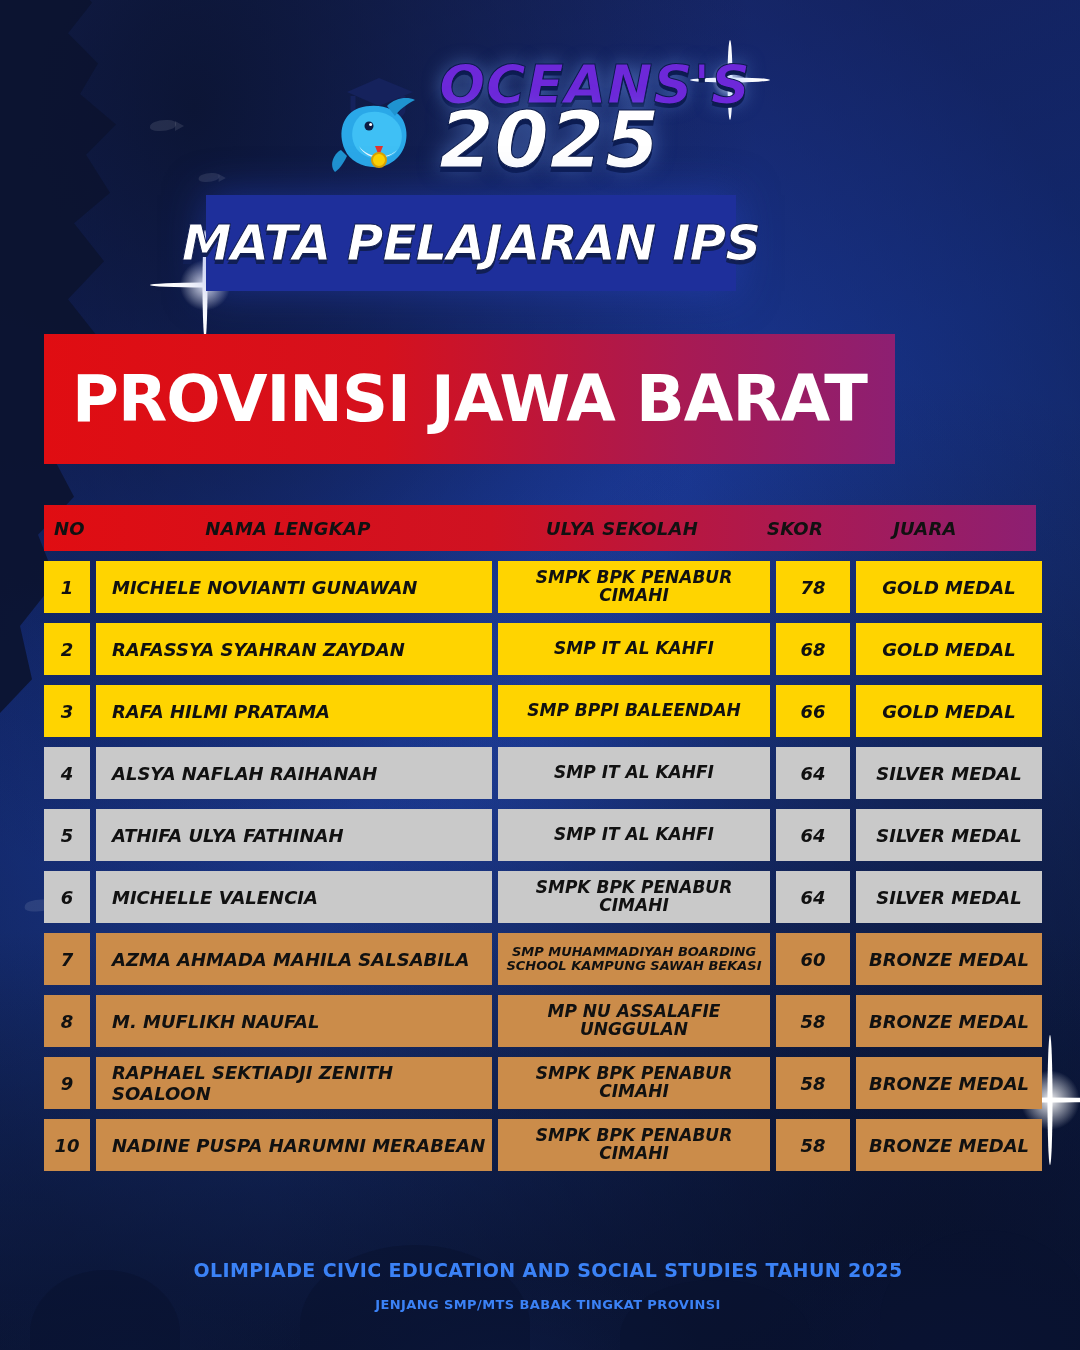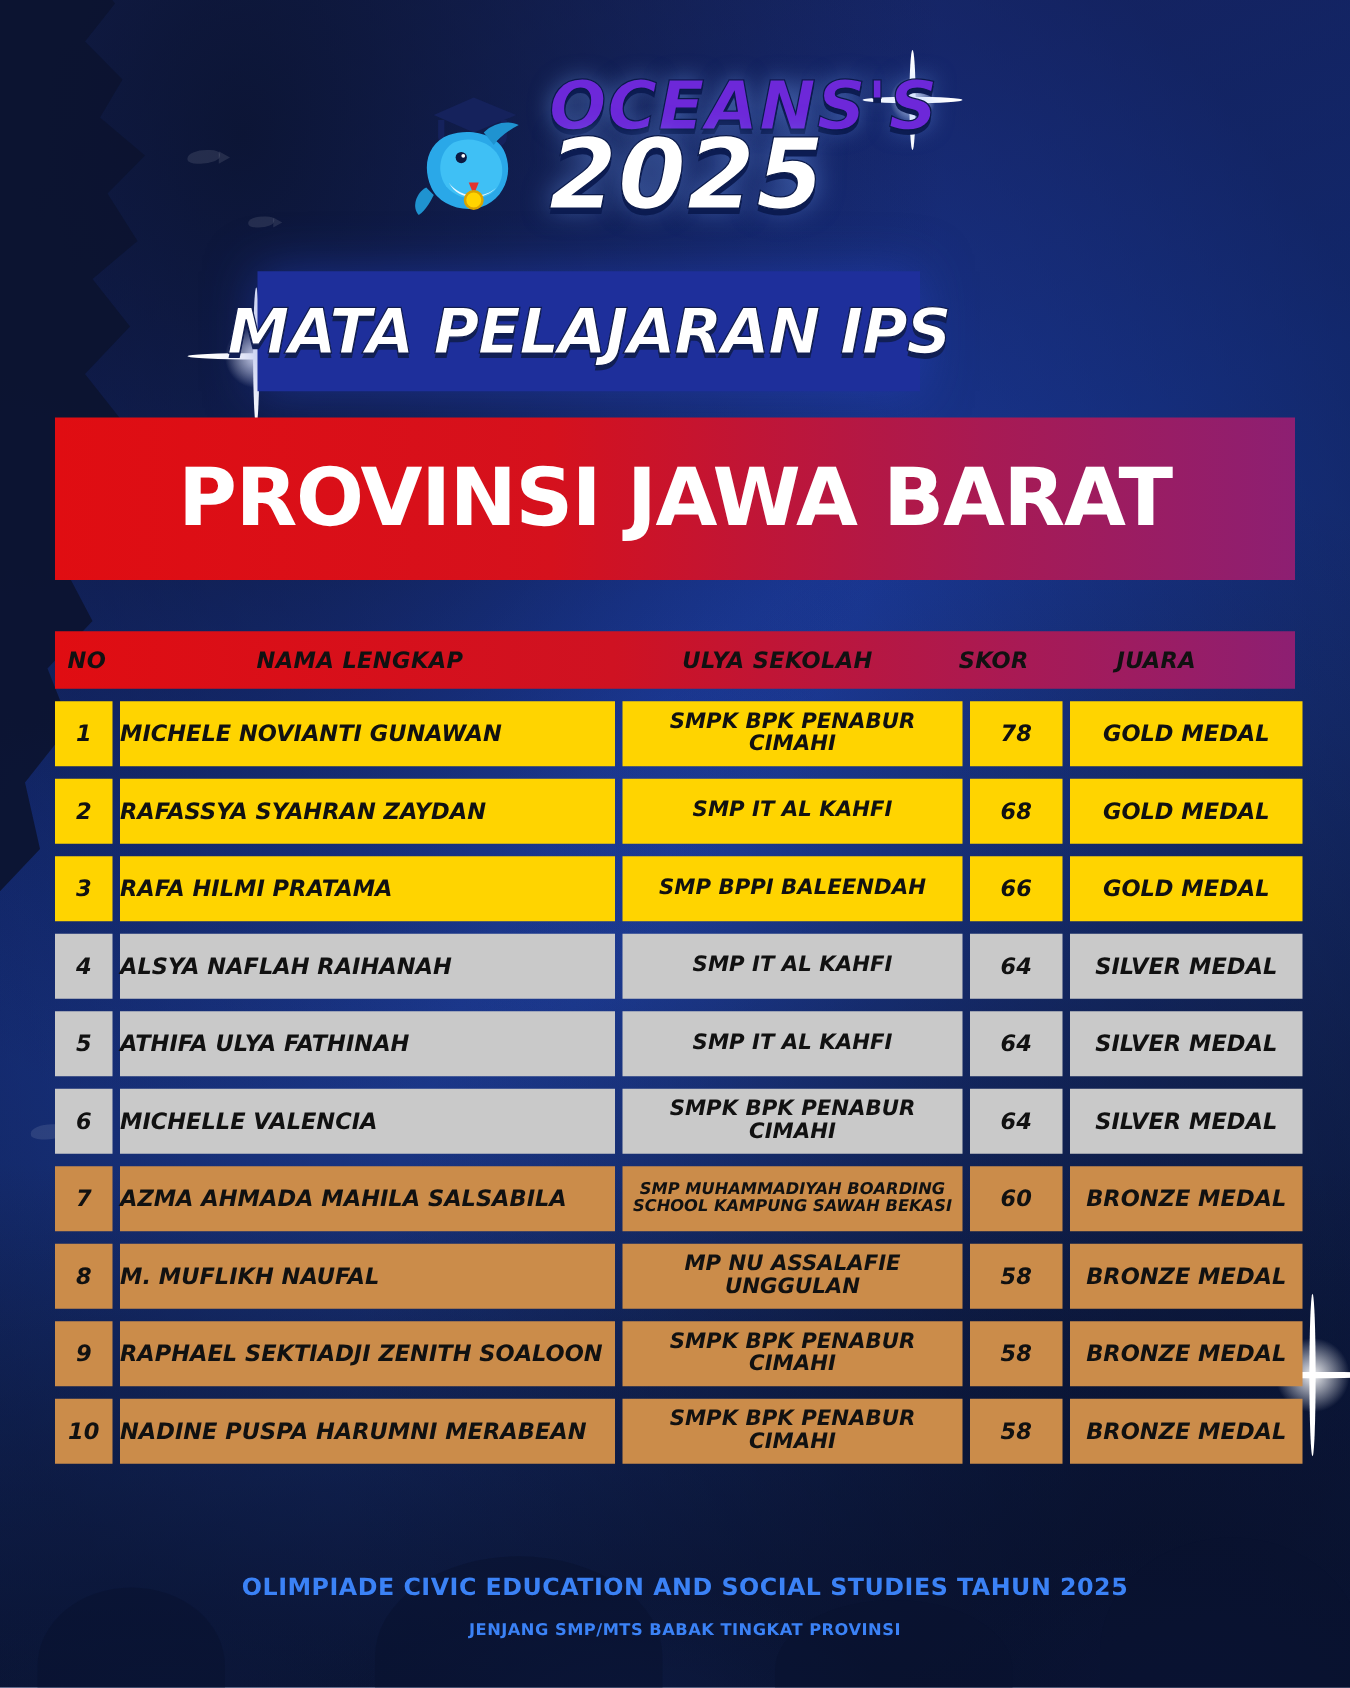--- a/index.html
+++ b/index.html
@@ -140,21 +140,21 @@
     color: #ffffff;
     -webkit-text-stroke: 1px #0b1a4a;
     text-shadow: 0 5px 0 #0c1c52, 0 0 22px rgba(120,170,255,.55);
     font-family: "DejaVu Sans", sans-serif;
     margin-top: 2px;
   }
 
   
   .subject-banner {
     position: absolute;
-    top: 217px;
+    top: 195px;
     left: 206px;
     width: 530px;
     height: 96px;
     background: #1e2f9b;
     box-shadow: 0 0 40px rgba(40,70,200,.5);
     display: flex;
     align-items: center;
     justify-content: center;
   }
   .subject-text {
@@ -167,21 +167,21 @@
     -webkit-text-stroke: 1px #101c4e;
     text-shadow: 0 4px 0 #111f55;
     white-space: nowrap;
   }
 
   
   .province-banner {
     position: absolute;
     top: 334px;
     left: 44px;
-    width: 992px;
+    width: 851px;
     height: 130px;
     background: linear-gradient(90deg, #e00d12 0%, #d5111d 40%, #a81a53 75%, #8d1f72 100%);
     display: flex;
     align-items: center;
     justify-content: center;
   }
   .province-text {
     font-family: "DejaVu Sans", sans-serif;
     font-size: 64px;
     font-weight: 900;
@@ -233,21 +233,21 @@
   .c-medal  { width: 186px; flex: 0 0 186px; }
 
   .thead .c-no { justify-content: flex-start; padding-left: 10px; }
   .thead .c-name,
   .thead .c-school,
   .thead .c-score,
   .thead .c-medal { justify-content: center; }
 
   .gap { width: 6px; flex: 0 0 6px; }
 
-  .row .c-name { justify-content: flex-start; padding-left: 0; text-align: left; }
+  .row .c-name { justify-content: flex-start; padding-left: 16px; text-align: left; }
   .row .c-school { font-size: 17px; line-height: 1.05; padding: 0 6px; }
   .row .c-school.small { font-size: 13px; }
   .row .c-medal { font-size: 18px; }
 
   .gold   .cell { background: #ffd400; }
   .silver .cell { background: #c9c9c9; }
   .bronze .cell { background: #cb8c4a; }
 
   
   .footer {

